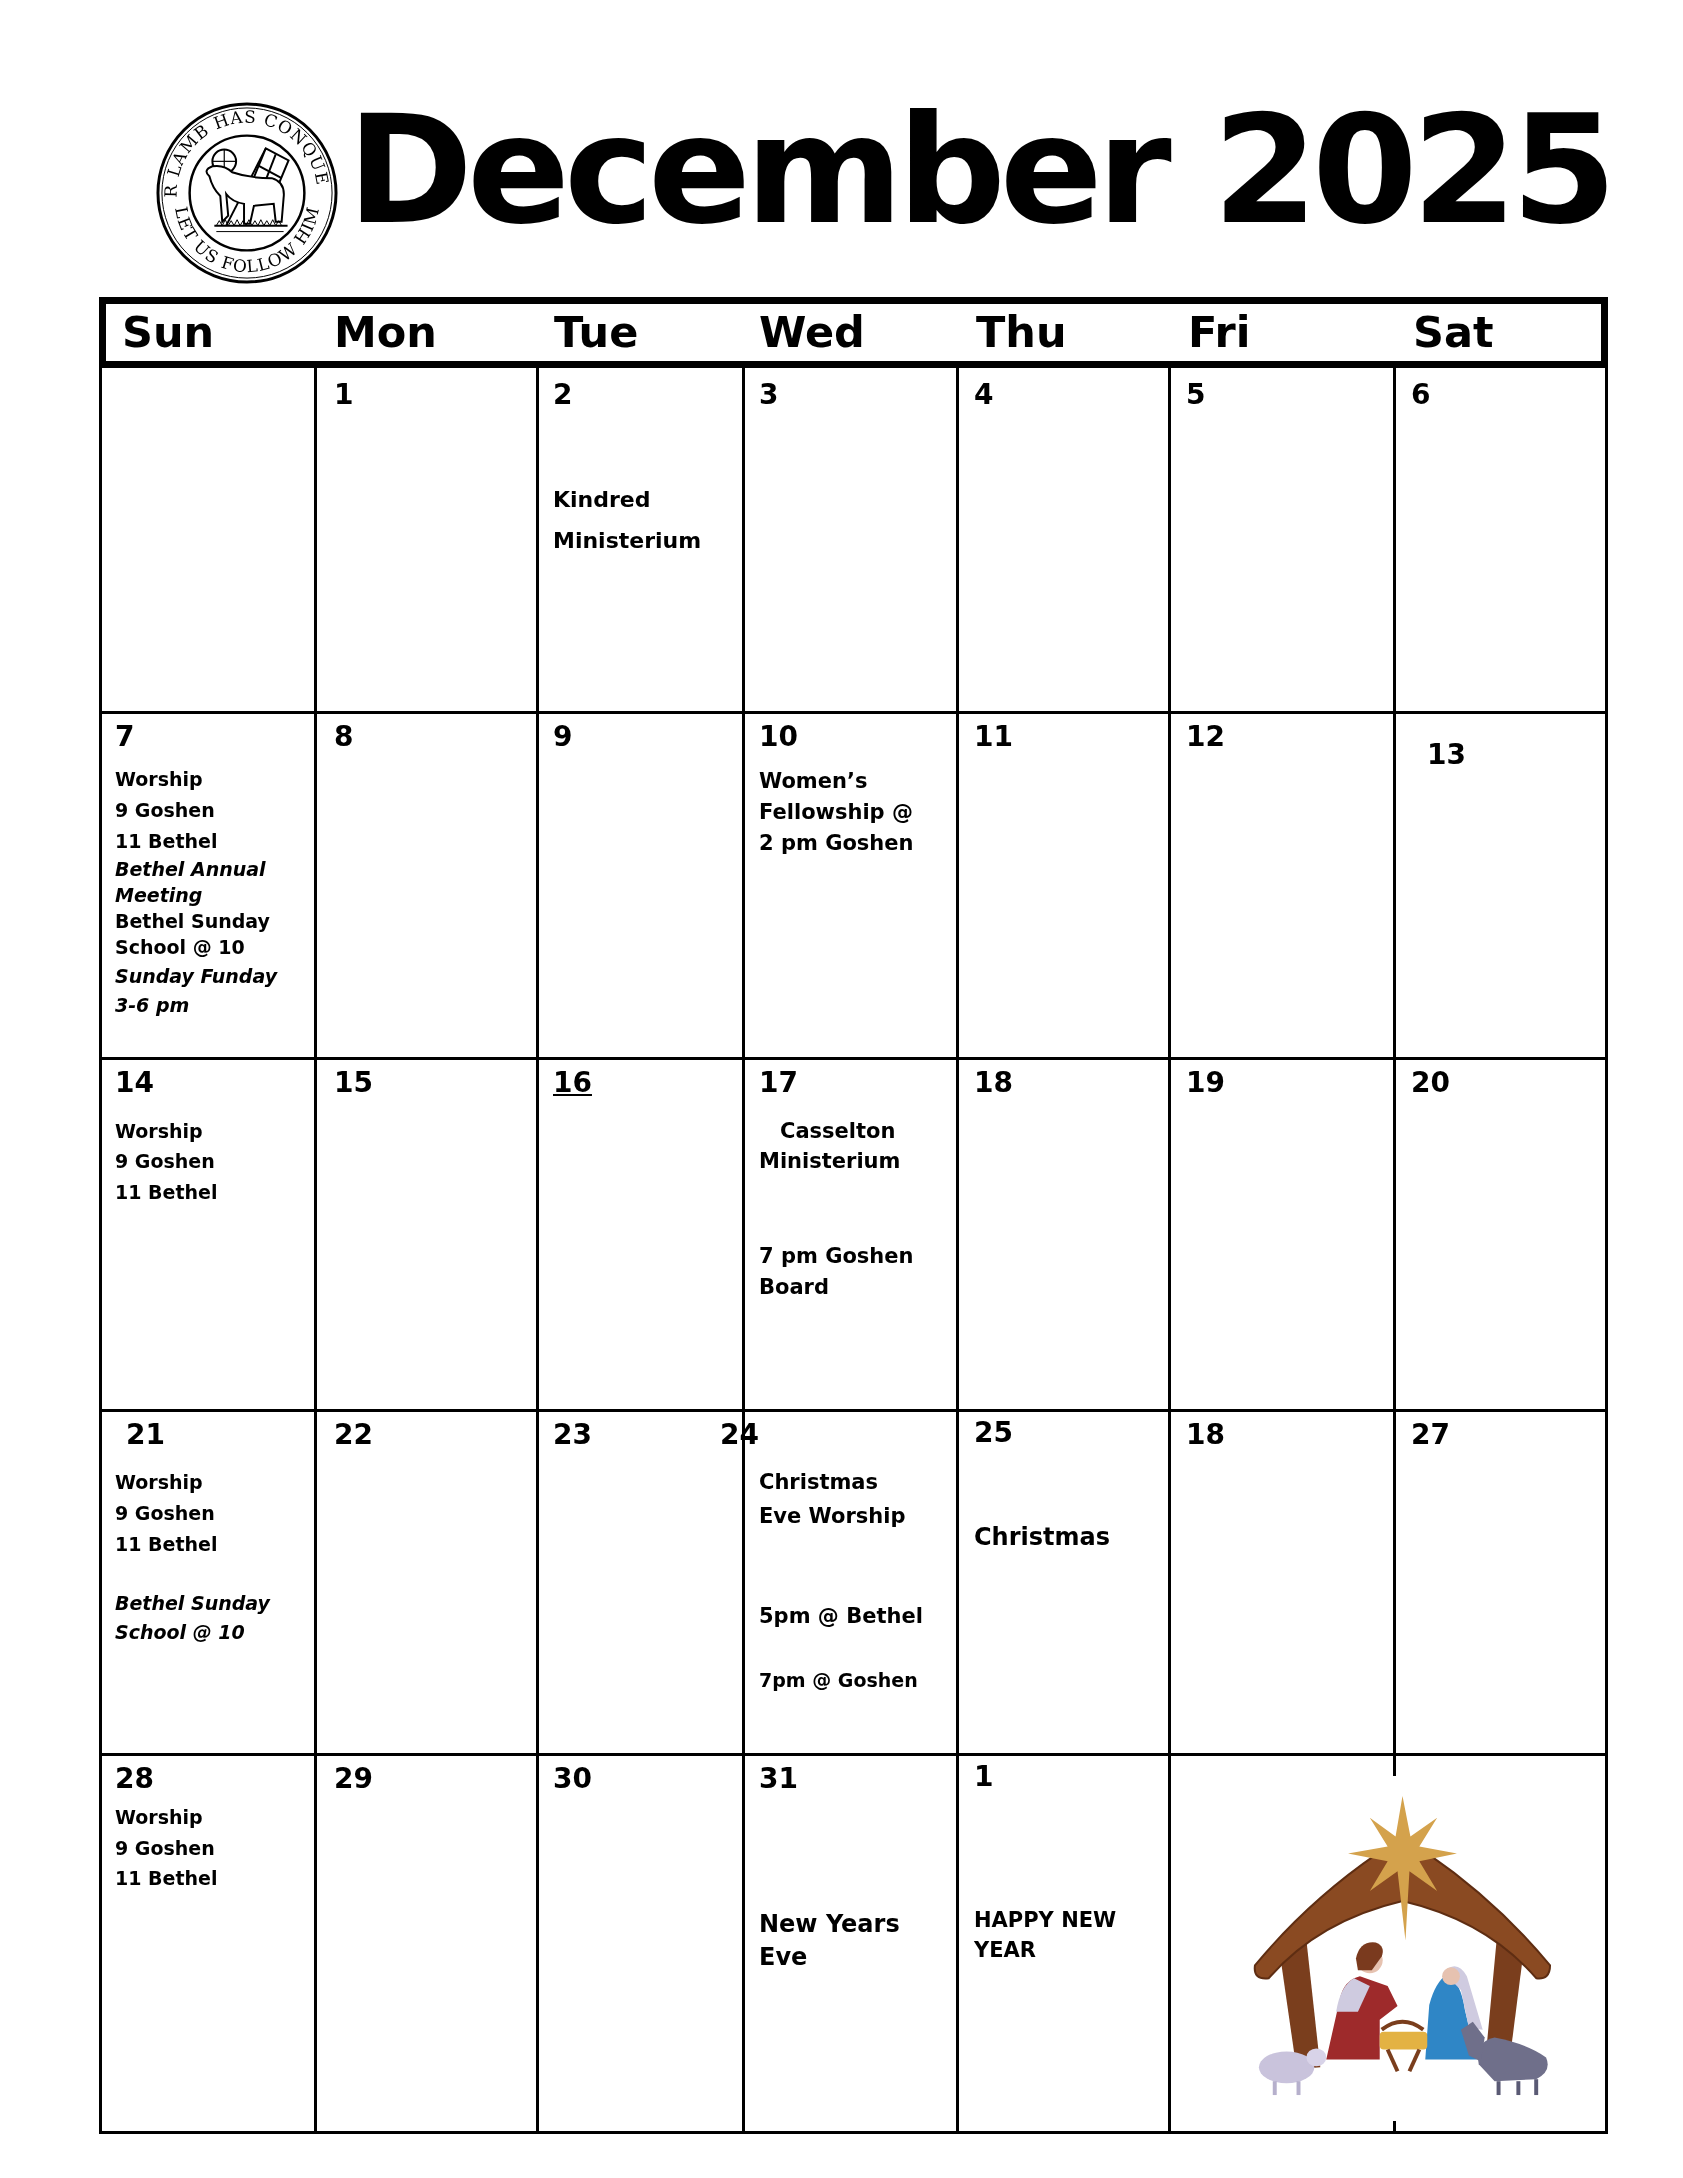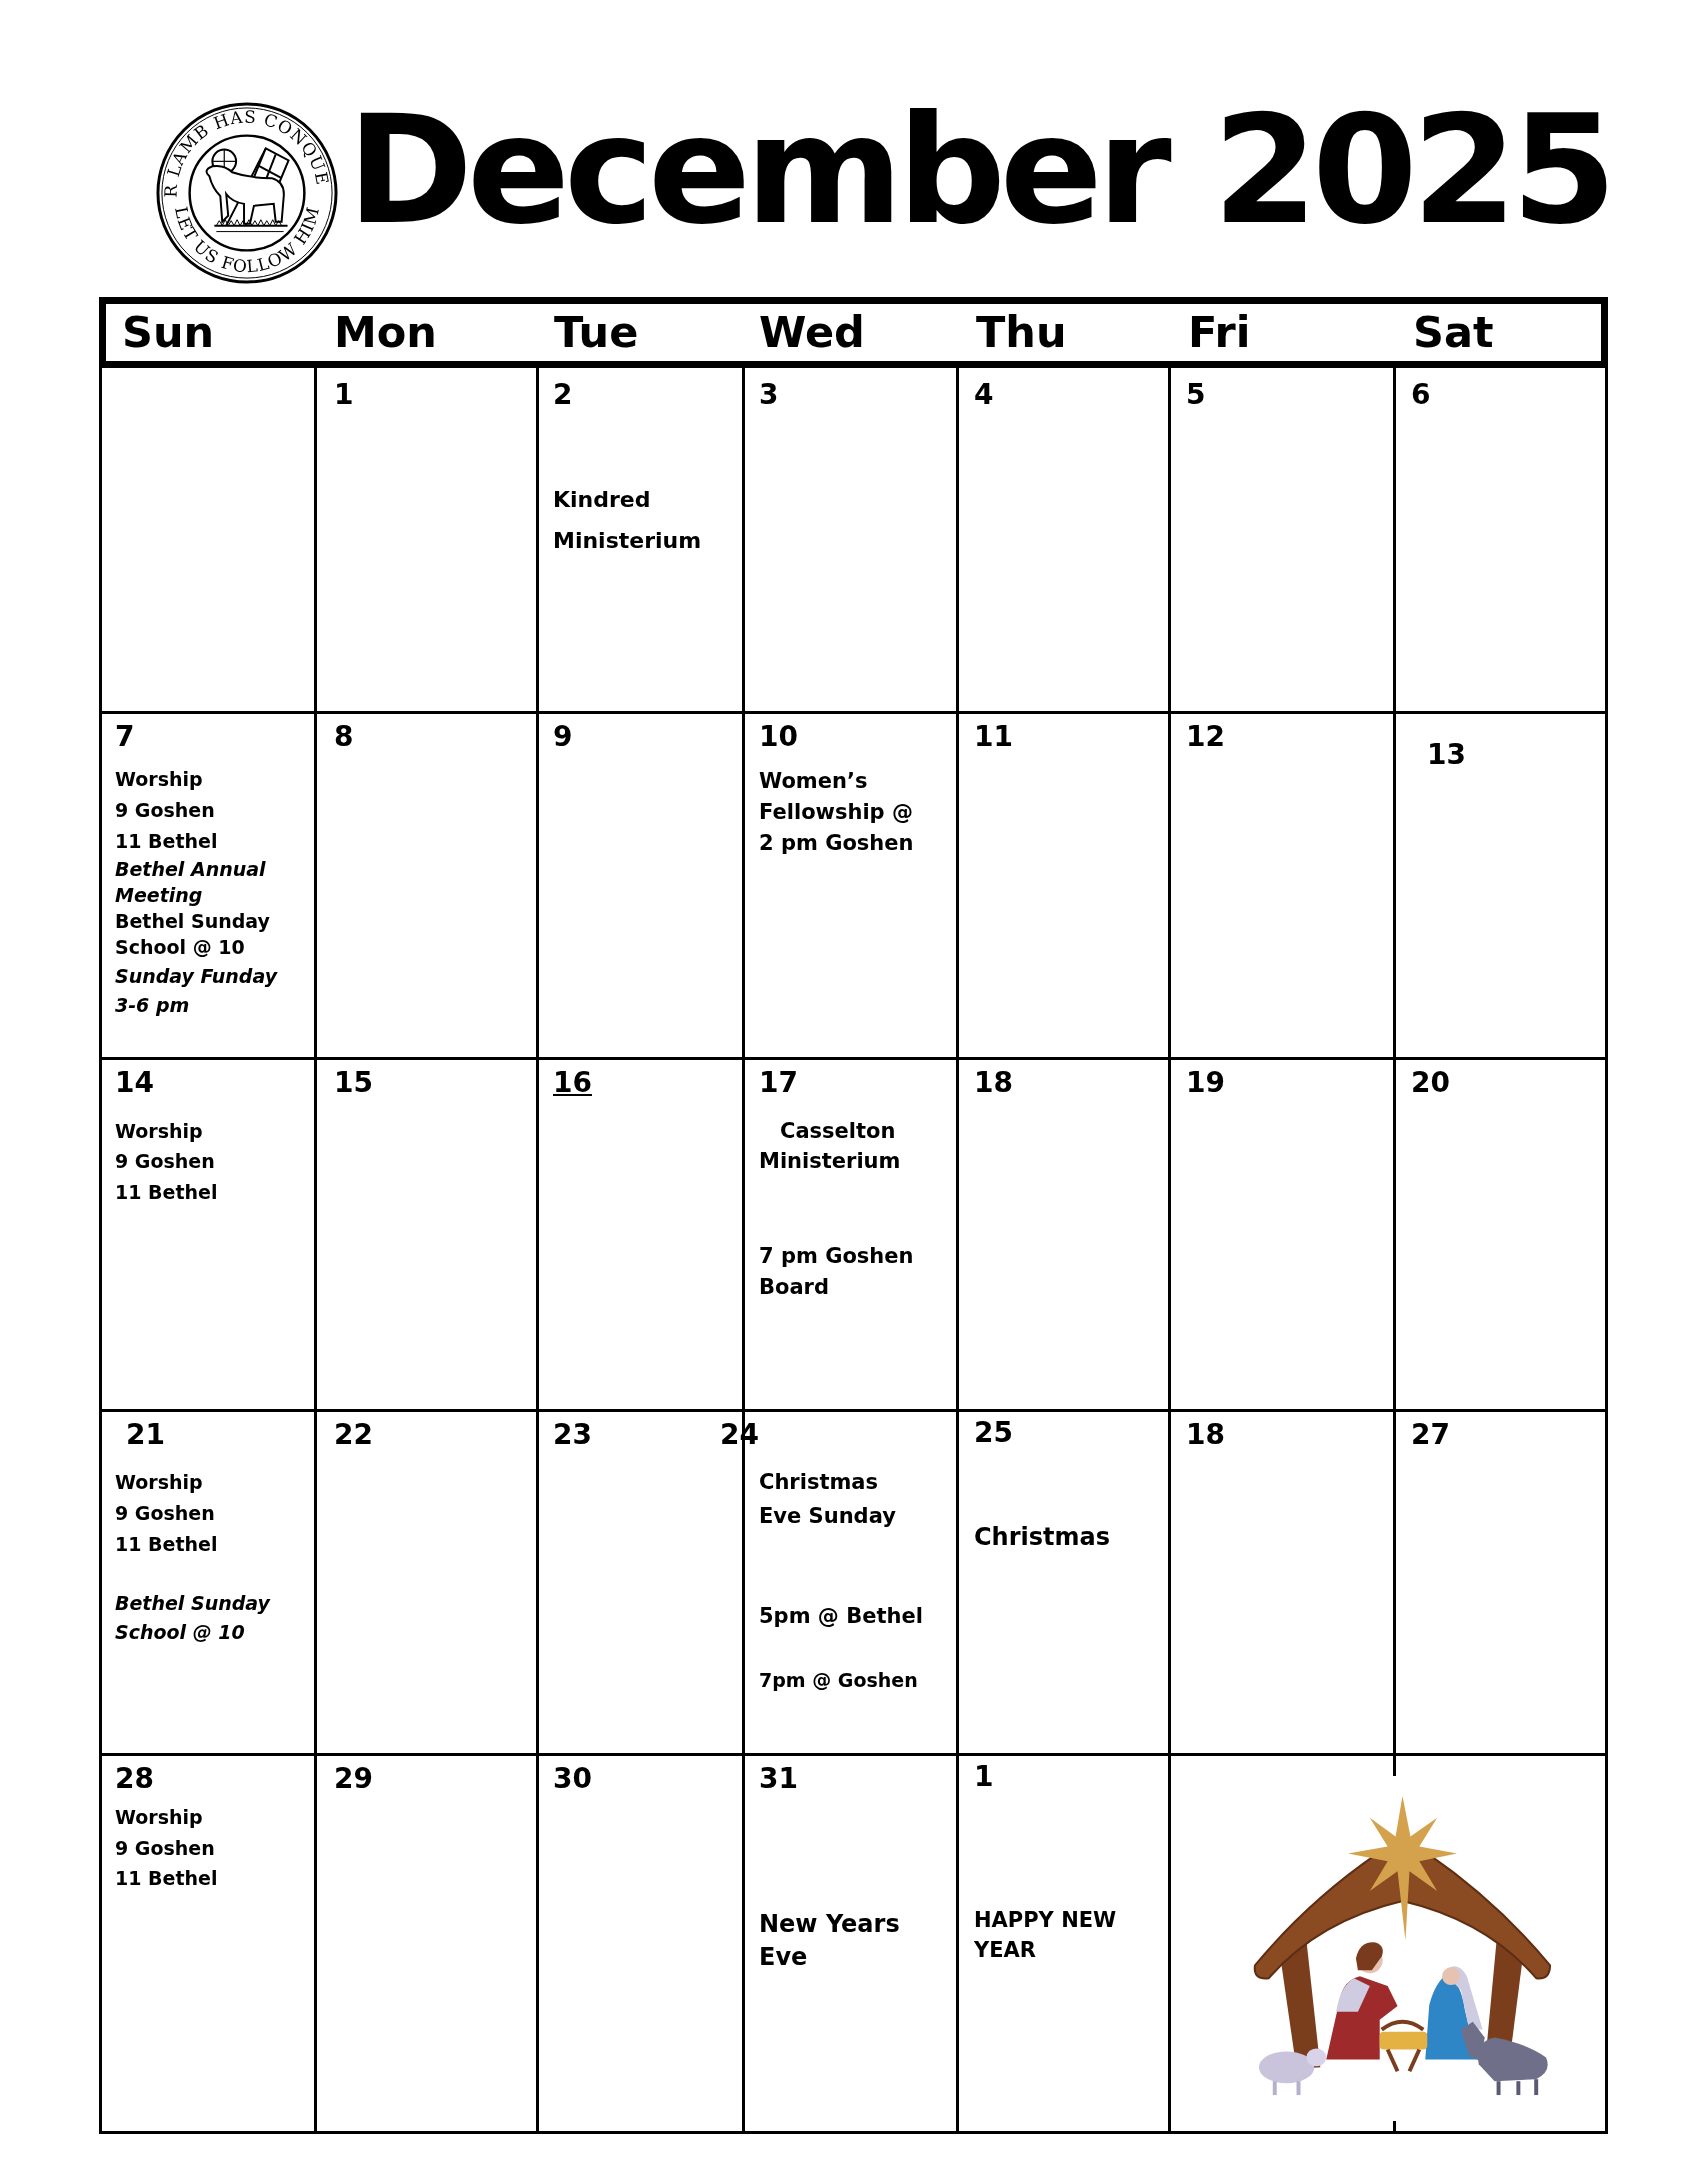--- a/index.html
+++ b/index.html
@@ -190,21 +190,21 @@
 </div>
 <div class="cell">
   <div class="date" style="left:334px; top:1420px;">22</div>
 </div>
 <div class="cell">
   <div class="date" style="left:553px; top:1420px;">23</div>
 </div>
 <div class="cell">
   <div class="date" style="left:720px; top:1420px;">24</div>
   <div class="ev m" style="left:759px; top:1465px; line-height:34px;">Christmas</div>
-  <div class="ev m" style="left:759px; top:1499px; line-height:34px;">Eve Sunday</div>
+  <div class="ev m" style="left:759px; top:1499px; line-height:34px;">Eve Worship</div>
   <div class="ev m" style="left:759px; top:1601px;">5pm @ Bethel</div>
   <div class="ev s" style="left:759px; top:1667px;">7pm @ Goshen</div>
 </div>
 <div class="cell">
   <div class="date" style="left:974px; top:1418px;">25</div>
   <div class="ev l" style="left:974px; top:1520px;">Christmas</div>
 </div>
 <div class="cell">
   <div class="date" style="left:1186px; top:1420px;">18</div>
 </div>

